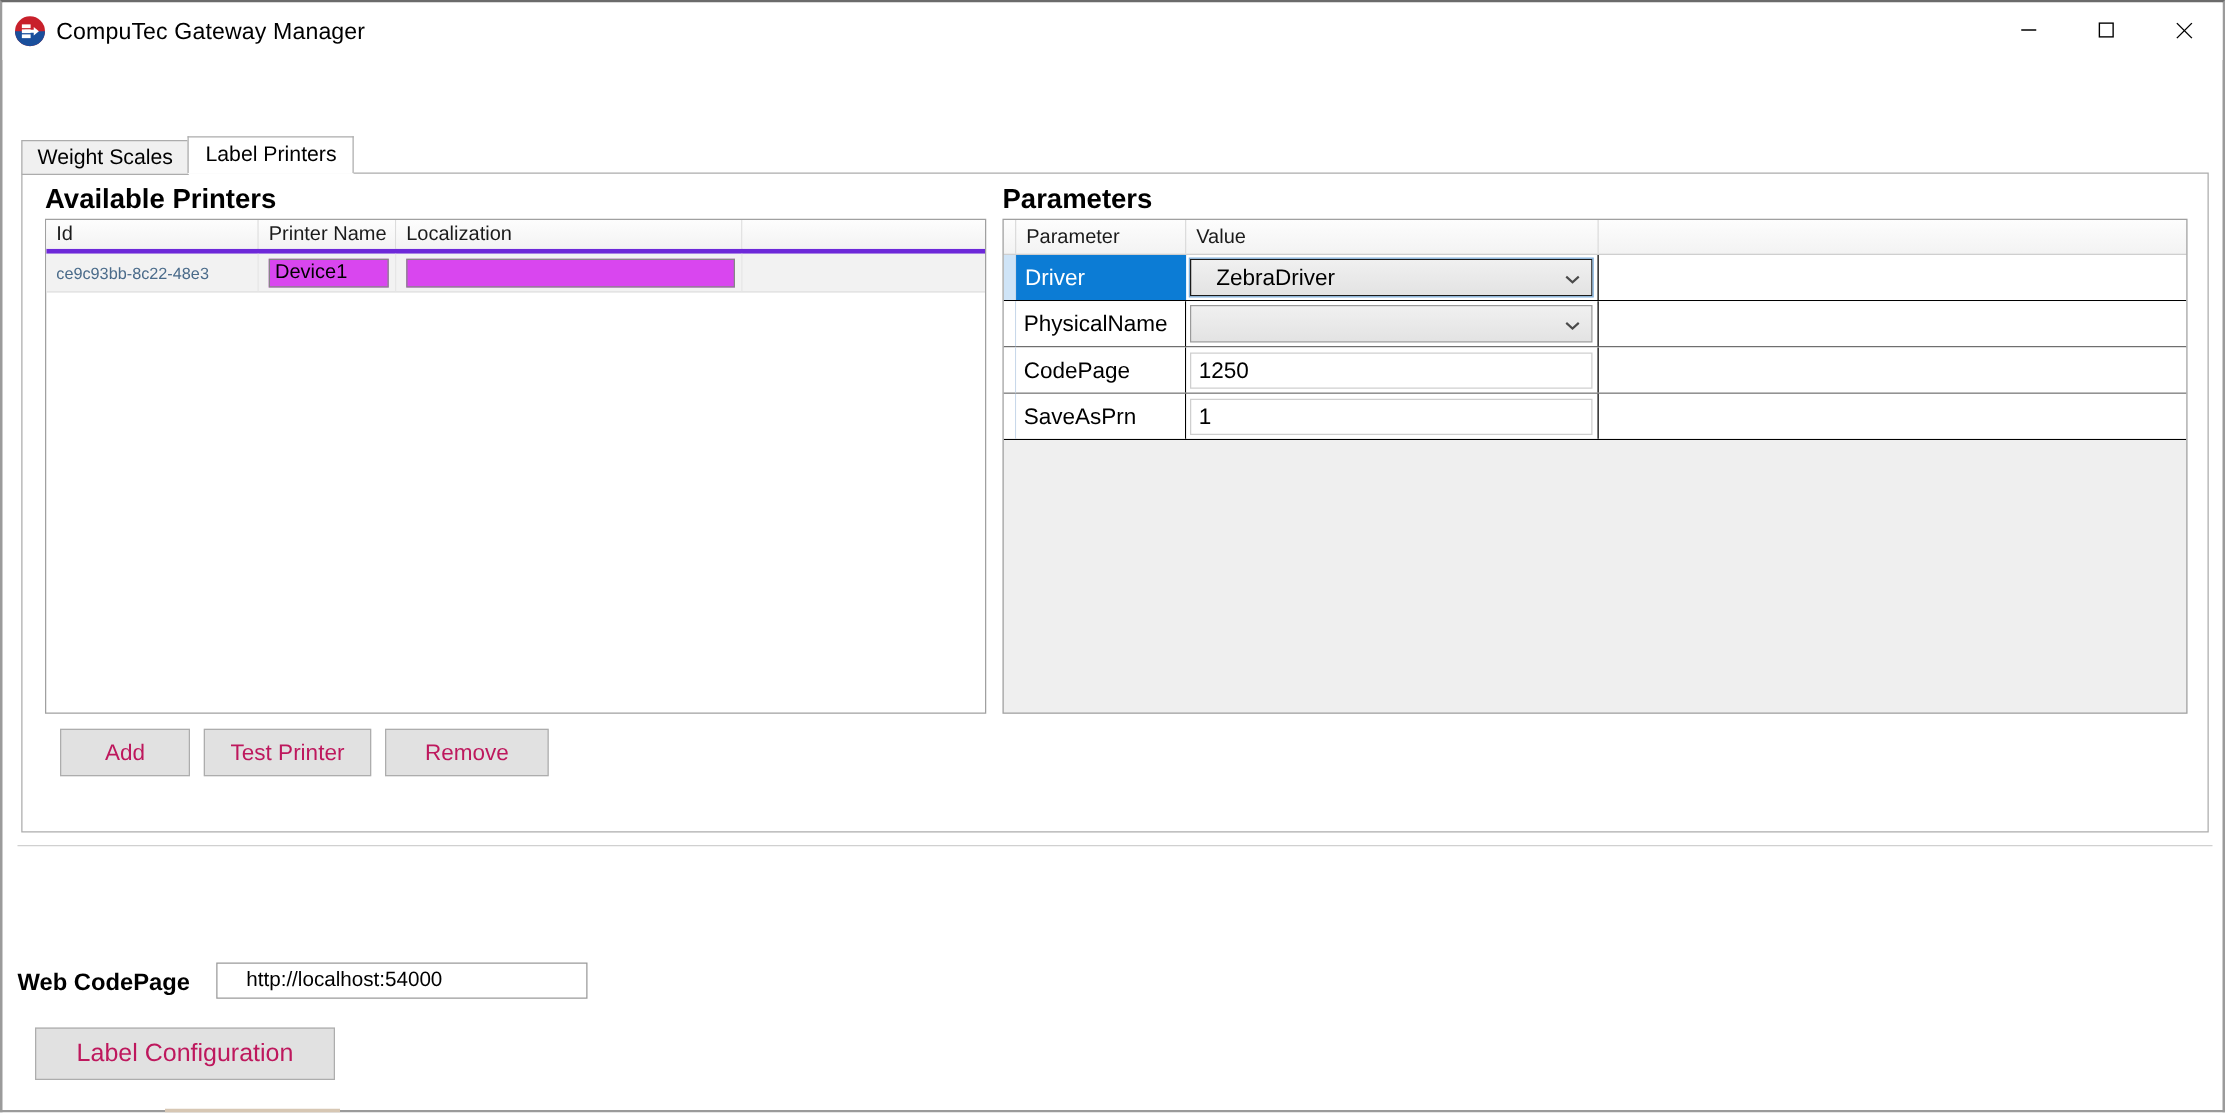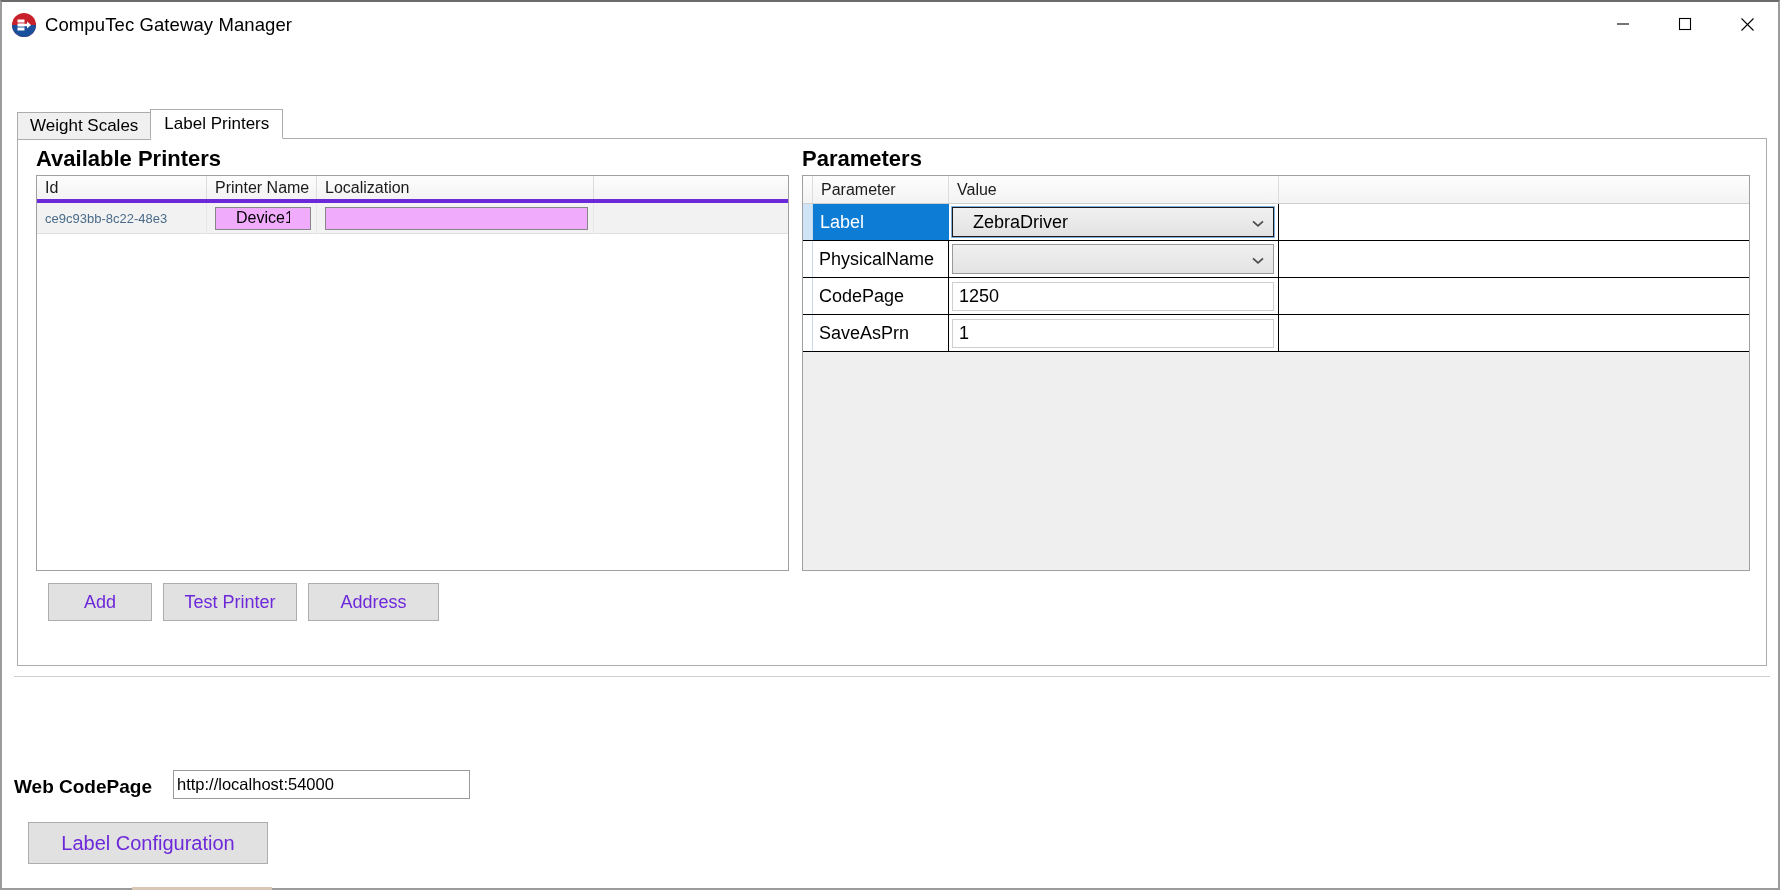--- a/index.html
+++ b/index.html
@@ -173,31 +173,31 @@
     color: #4a6b8a;
     white-space: nowrap;
     overflow: hidden;
     text-overflow: clip;
   }
   .cell-input {
     font-family: "Liberation Sans", sans-serif;
     font-size: 16px;
     color: #000;
     border: 1px solid #868686;
-    background: #f0abfc;
+    background: #d946ef;
     height: 23px;
-    padding: 0 20px;
+    padding: 0 4px;
     outline: none;
   }
 
   
   .btn {
     font-family: "Liberation Sans", sans-serif;
     font-size: 18px;
-    color: #6d28d9;
+    color: #be185d;
     background: #e1e1e1;
     border: 1px solid #adadad;
     height: 38px;
     cursor: default;
     display: inline-flex;
     align-items: center;
     justify-content: center;
   }
   .btnrow { position: absolute; left: 30px; top: 444px; display: flex; gap: 11px; }
   #btn-add { width: 104px; }
@@ -325,21 +325,21 @@
   }
   #web-address-input {
     position: absolute;
     left: 171px; top: 768px;
     width: 297px; height: 29px;
     border: 1px solid #9a9a9a;
     background: #ffffff;
     font-family: "Liberation Sans", sans-serif;
     font-size: 16.5px;
     color: #000;
-    padding: 0 3px;
+    padding: 0 23px;
     outline: none;
   }
   #btn-save {
     position: absolute;
     left: 26px; top: 820px;
     width: 240px; height: 42px;
     font-size: 20px;
   }
   .bottom-accent {
     position: absolute;
@@ -411,36 +411,36 @@
         <div class="gr-cell" style="width:277px">
           <input class="cell-input" style="width: 263px;" value="">
         </div>
         <div class="gr-cell" style="flex:1"></div>
       </div>
     </div>
 
     <div class="btnrow">
       <button class="btn" id="btn-add">Add</button>
       <button class="btn" id="btn-test">Test Printer</button>
-      <button class="btn" id="btn-remove">Address</button>
+      <button class="btn" id="btn-remove">Remove</button>
     </div>
 
     <div class="section-title" id="params-title">Parameters</div>
 
     <div class="grid-box" id="params-grid">
       <div class="p-header">
         <div class="p-h-cell p-rowsel-col"></div>
         <div class="p-h-cell p-name-col">Parameter</div>
         <div class="p-h-cell p-value-col">Value</div>
         <div class="p-h-cell p-rest-col"></div>
       </div>
 
       <div class="p-row selected">
         <div class="p-sel"></div>
-        <div class="p-name">Label</div>
+        <div class="p-name">Driver</div>
         <div class="p-value">
           <div class="p-combo">
             <span>ZebraDriver</span>
             <span class="chev">
               <svg width="12" height="8" viewBox="0 0 12 8">
                   <path d="M1 1.8 L6 6.4 L11 1.8" fill="none" stroke="#4a4a4a" stroke-width="1.7"></path>
                 </svg>
             </span>
           </div>
         </div>

